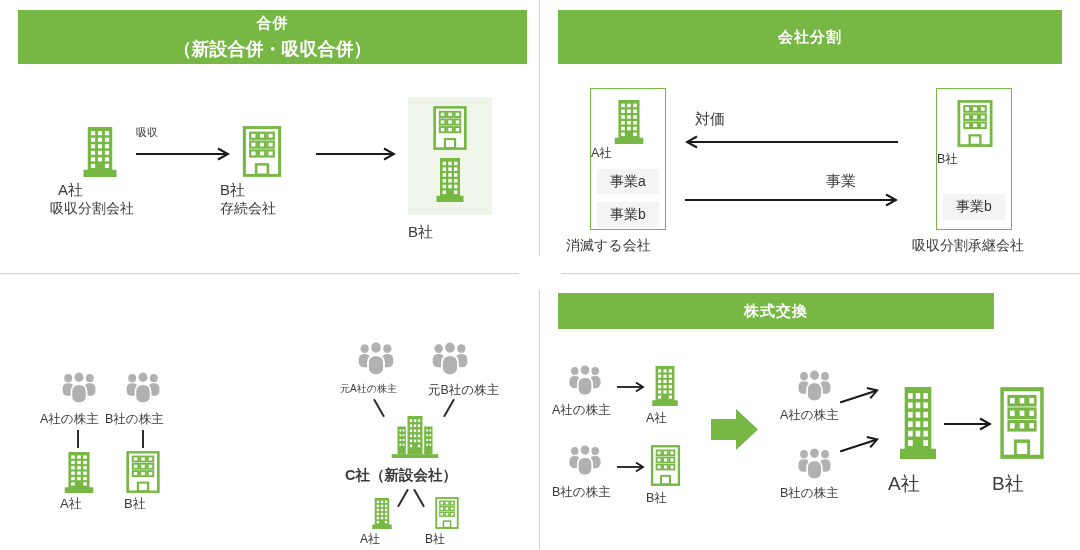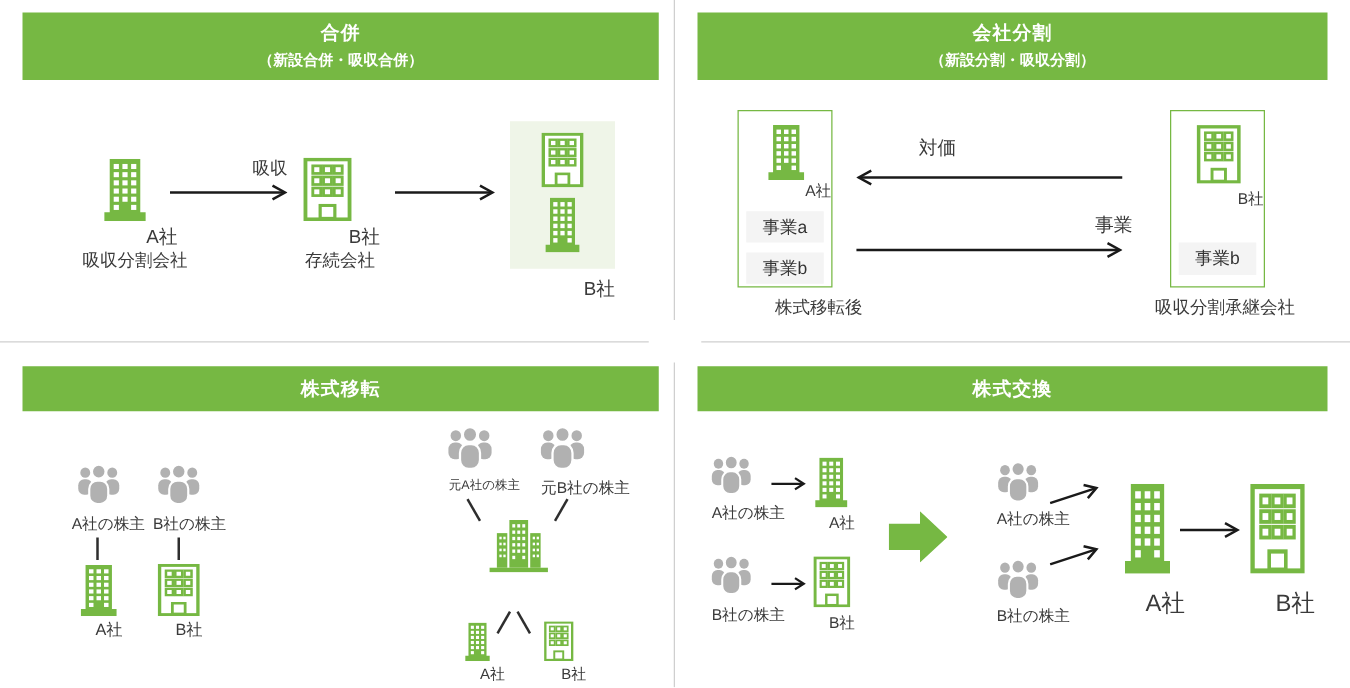--- a/index.html
+++ b/index.html
@@ -5,22 +5,22 @@
   *{margin:0;padding:0;box-sizing:border-box}
   html,body{background:#fff}
   body{font-family:"Liberation Sans","DejaVu Sans",sans-serif;color:#3a3a3a}
   #stage{position:relative;width:1080px;height:550px;background:#fff;overflow:hidden;
          --green:#76b843;--green-bg:#eff5e8;--chip:#f4f4f4;--gray:#b1b1b1;--ink:#3a3a3a;--div:#cfcfcf}
   .abs{position:absolute}
   .defs{position:absolute;width:0;height:0;overflow:hidden}
   .hdr{position:absolute;background:var(--green);color:#fff;display:flex;flex-direction:column;
        align-items:center;justify-content:center;gap:4px;text-align:center}
   .hdr-t{font-size:15px;font-weight:bold;letter-spacing:1px}
-  .hdr-s{font-size:12px;font-weight:bold}
-  .lbl{position:absolute;text-align:right;color:var(--ink);line-height:1.25;white-space:nowrap}
+  .hdr-s{font-size:18px;font-weight:bold}
+  .lbl{position:absolute;text-align:left;color:var(--ink);line-height:1.25;white-space:nowrap}
   .divline{position:absolute;background:var(--div)}
   .green{color:var(--green)}
   .gray{color:var(--gray)}
   .icon{position:absolute;display:block}
   .gbox{position:absolute;background:var(--green-bg)}
   .wbox{position:absolute;background:#fff;border:1px solid var(--green)}
   .chip{position:absolute;background:var(--chip);display:flex;align-items:center;justify-content:center;
         font-size:14px;color:#333}
   .cline{position:absolute;width:2px;background:#2e2e2e}
   .blockarrow-text{position:absolute;left:0;top:0;width:116px;height:46px;display:flex;align-items:center;
@@ -142,21 +142,21 @@
     <div class="hdr-t">合併</div>
     <div class="hdr-s">（新設合併・吸収合併）</div>
   </div>
 
   <svg class="icon green" style="left:78px;top:127px;width:44px;height:50px">
       <use href="#b-solid"></use>
     </svg>
   <div class="lbl" style="left:58px;top:181px;width:84px;font-size:15px">A社</div>
   <div class="lbl" style="left:50px;top:200px;width:100px;font-size:14px">吸収分割会社</div>
 
-  <div class="lbl" style="left:136px;top:126px;width:94px;font-size:14px">吸収</div>
+  <div class="lbl" style="left:136px;top:126px;width:94px;font-size:11px">吸収</div>
   <svg class="icon" style="left:136px;top:146px;width:94px;height:16px" viewBox="0 0 94 16">
     <path d="M0 8 H91" stroke="#1a1a1a" stroke-width="2" fill="none"></path>
     <path d="M82 2.5 L92 8 L82 13.5" stroke="#1a1a1a" stroke-width="2" fill="none"></path>
   </svg>
 
   <svg class="icon green" style="left:239px;top:126px;width:46px;height:51px">
       <use href="#b-outline"></use>
     </svg>
   <div class="lbl" style="left:220px;top:181px;width:84px;font-size:15px">B社</div>
   <div class="lbl" style="left:220px;top:200px;width:80px;font-size:14px">存続会社</div>
@@ -171,32 +171,31 @@
         <use href="#b-outline"></use>
       </svg>
     <svg class="icon green" style="left:24px;top:61px;width:36px;height:44px">
         <use href="#b-solid"></use>
       </svg>
   </div>
   <div class="lbl" style="left:408px;top:223px;width:84px;font-size:15px">B社</div>
 
   <div class="hdr" style="left:558px;top:10px;width:504px;height:54px">
     <div class="hdr-t">会社分割</div>
-    <div class="hdr-s">（新設分割・吸収分割）</div>
   </div>
 
   <div class="wbox" style="left:590px;top:88px;width:76px;height:142px">
     <svg class="icon green" style="left:19px;top:11px;width:38px;height:44px">
         <use href="#b-solid"></use>
       </svg>
     <div class="lbl" style="left:0;top:57px;width:74px;font-size:12.5px">A社</div>
     <div class="chip" style="left:6px;top:80px;width:62px;height:25px">事業a</div>
     <div class="chip" style="left:6px;top:113px;width:62px;height:25px">事業b</div>
   </div>
-  <div class="lbl" style="left:566px;top:237px;width:124px;font-size:14px">株式移転後</div>
+  <div class="lbl" style="left:566px;top:237px;width:124px;font-size:14px">消滅する会社</div>
 
   <div class="lbl" style="left:695px;top:110px;width:70px;font-size:15px">対価</div>
   <svg class="icon" style="left:685px;top:134px;width:213px;height:16px" viewBox="0 0 213 16">
     <path d="M3 8 H213" stroke="#1a1a1a" stroke-width="2" fill="none"></path>
     <path d="M12 2.5 L2 8 L12 13.5" stroke="#1a1a1a" stroke-width="2" fill="none"></path>
   </svg>
 
   <div class="lbl" style="left:826px;top:172px;width:80px;font-size:15px">事業</div>
   <svg class="icon" style="left:685px;top:192px;width:213px;height:16px" viewBox="0 0 213 16">
     <path d="M0 8 H210" stroke="#1a1a1a" stroke-width="2" fill="none"></path>
@@ -205,23 +204,20 @@
 
   <div class="wbox" style="left:936px;top:88px;width:76px;height:142px">
     <svg class="icon green" style="left:17px;top:11px;width:42px;height:47px">
         <use href="#b-outline"></use>
       </svg>
     <div class="lbl" style="left:0;top:63px;width:74px;font-size:12.5px">B社</div>
     <div class="chip" style="left:6px;top:105px;width:62px;height:26px">事業b</div>
   </div>
   <div class="lbl" style="left:912px;top:237px;width:124px;font-size:14px">吸収分割承継会社</div>
 
-  <div class="hdr" style="left:18px;top:293px;width:509px;height:36px">
-    <div class="hdr-t">株式移転</div>
-  </div>
 
   <svg class="icon gray" style="left:60px;top:371px;width:38px;height:34px">
       <use href="#people"></use>
     </svg>
   <div class="lbl" style="left:40px;top:412px;width:76px;font-size:12.5px">A社の株主</div>
   <svg class="icon gray" style="left:124px;top:371px;width:38px;height:34px">
       <use href="#people"></use>
     </svg>
   <div class="lbl" style="left:105px;top:412px;width:76px;font-size:12.5px">B社の株主</div>
 
@@ -246,34 +242,35 @@
     </svg>
   <div class="lbl" style="left:340px;top:383px;width:76px;font-size:10px">元A社の株主</div>
   <div class="lbl" style="left:428px;top:383px;width:76px;font-size:12.5px">元B社の株主</div>
 
   <div class="cline rot" style="left:378px;top:398px;height:20px;transform:rotate(-30deg)"></div>
   <div class="cline rot" style="left:448px;top:398px;height:20px;transform:rotate(30deg)"></div>
 
   <svg class="icon green" style="left:390px;top:416px;width:50px;height:42px">
       <use href="#b-complex"></use>
     </svg>
+  <div class="lbl" style="left:345px;top:466px;width:140px;font-size:14.5px;font-weight:bold">C社（新設会社）</div>
 
   <div class="cline rot" style="left:402px;top:488px;height:20px;transform:rotate(30deg)"></div>
   <div class="cline rot" style="left:418px;top:488px;height:20px;transform:rotate(-30deg)"></div>
 
   <svg class="icon green" style="left:369px;top:498px;width:26px;height:31px">
       <use href="#b-solid"></use>
     </svg>
   <div class="lbl" style="left:360px;top:532px;width:44px;font-size:12px">A社</div>
   <svg class="icon green" style="left:433px;top:497px;width:28px;height:32px">
       <use href="#b-outline"></use>
     </svg>
   <div class="lbl" style="left:425px;top:532px;width:44px;font-size:12px">B社</div>
 
-  <div class="hdr" style="left:558px;top:293px;width:504px;height:36px">
+  <div class="hdr" style="left:558px;top:293px;width:436px;height:36px">
     <div class="hdr-t">株式交換</div>
   </div>
 
   <svg class="icon gray" style="left:567px;top:364px;width:36px;height:33px">
       <use href="#people"></use>
     </svg>
   <div class="lbl" style="left:552px;top:403px;width:76px;font-size:12.5px">A社の株主</div>
   <svg class="icon" style="left:617px;top:380px;width:28px;height:14px" viewBox="0 0 28 14">
     <path d="M0 7 H25" stroke="#1a1a1a" stroke-width="1.8" fill="none"></path>
     <path d="M19 2.5 L26 7 L19 11.5" stroke="#1a1a1a" stroke-width="1.8" fill="none"></path>

